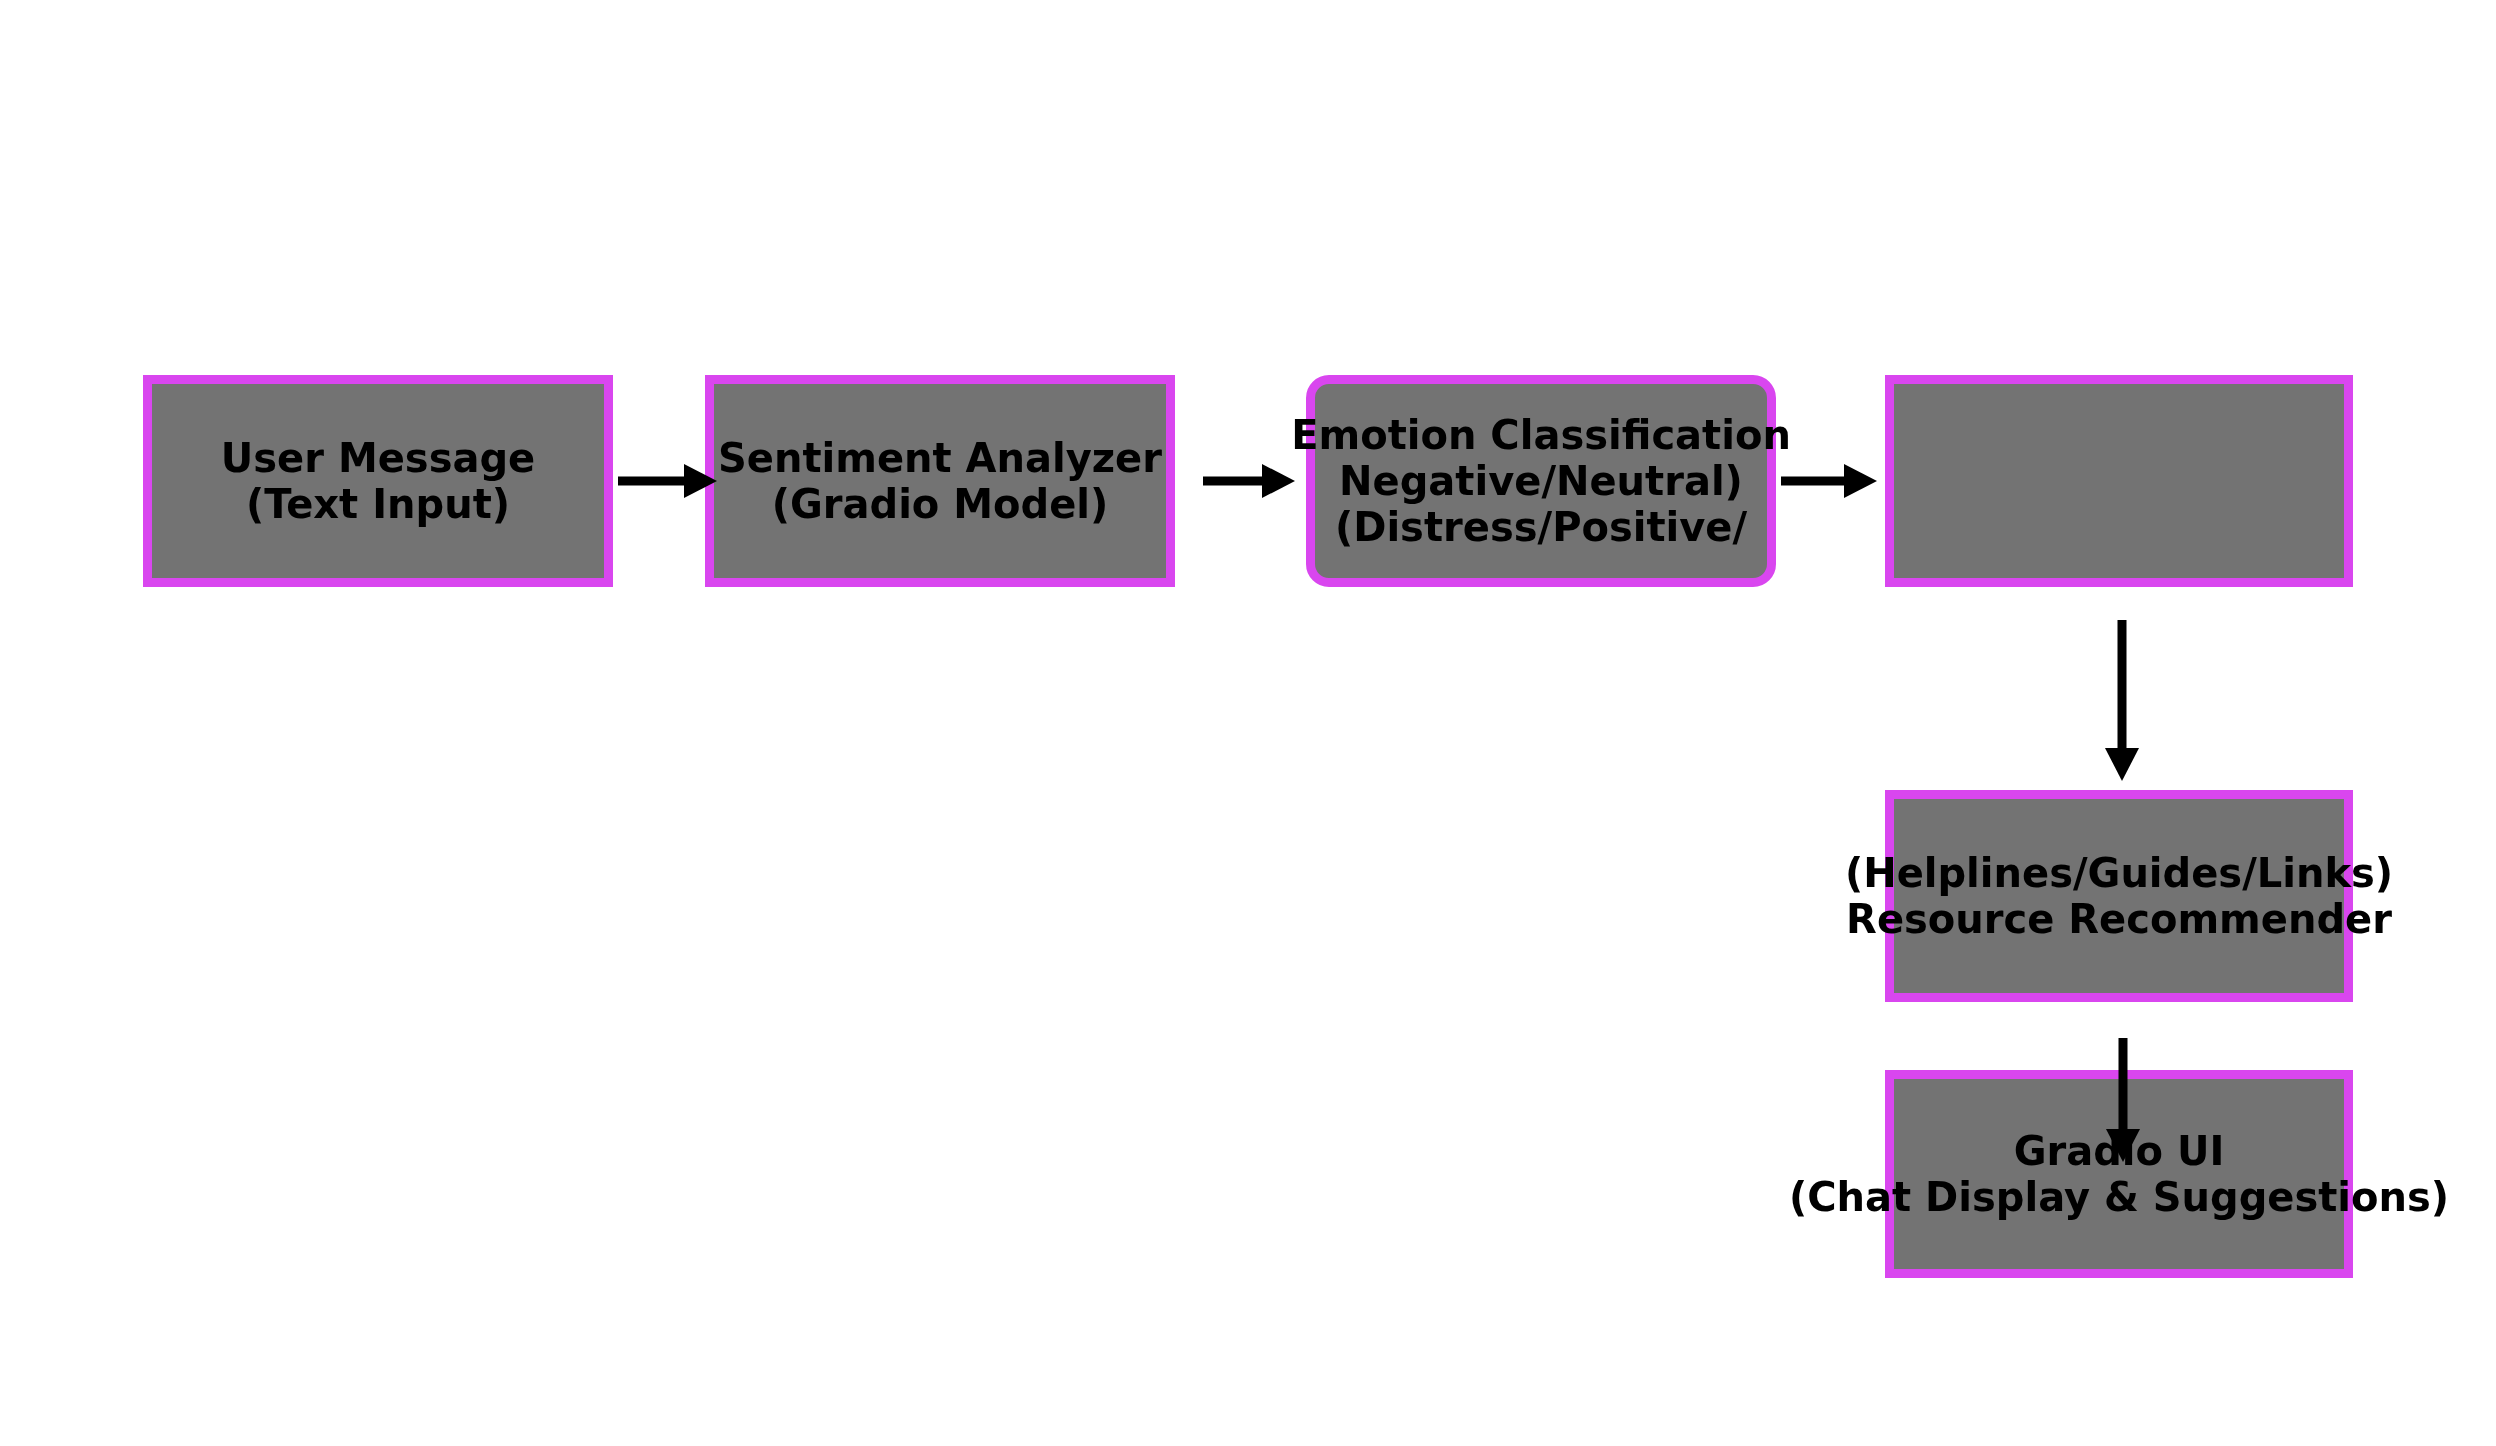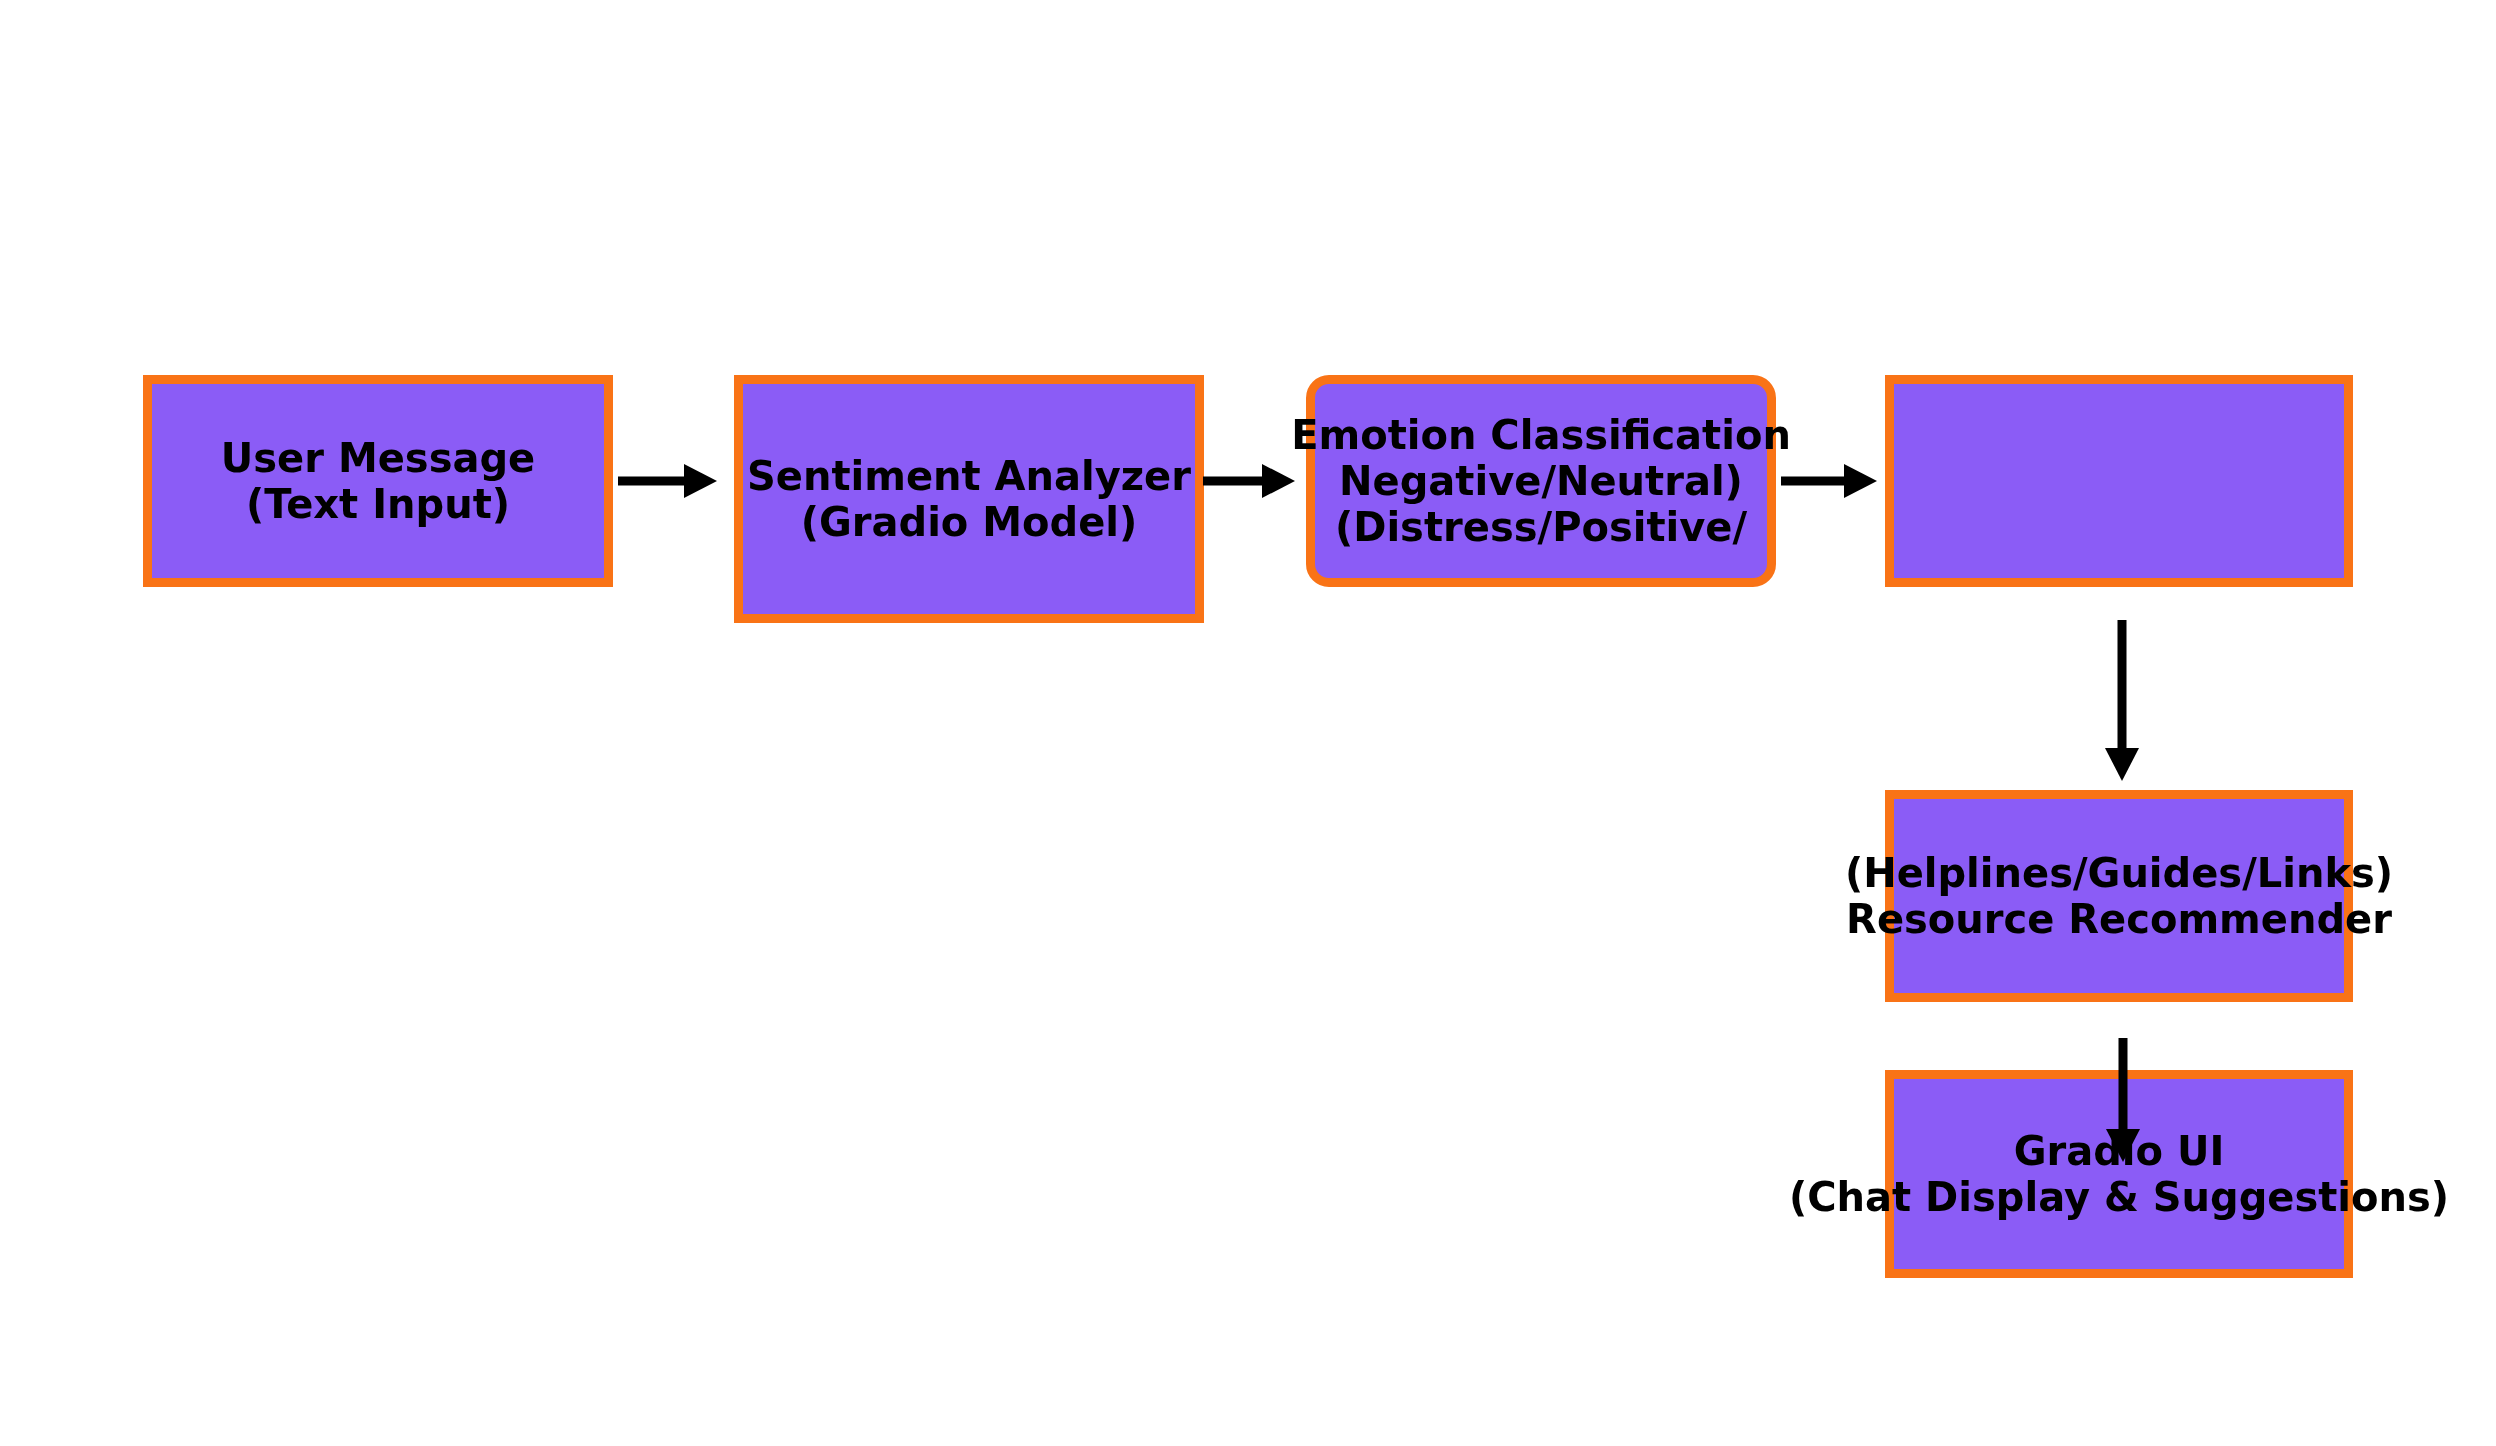--- a/index.html
+++ b/index.html
@@ -11,37 +11,37 @@
     position: relative;
     width: 2496px;
     height: 1446px;
     background: #ffffff;
     overflow: hidden;
     font-family: "DejaVu Sans", "Liberation Sans", sans-serif;
   }
   .node {
     position: absolute;
     box-sizing: border-box;
-    background: #8b5cf6;
-    border: 9px solid #f97316;
+    background: #737373;
+    border: 9px solid #d946ef;
     display: flex;
     align-items: center;
     justify-content: center;
   }
   .label {
     text-align: center;
     white-space: nowrap;
     font-weight: bold;
     font-size: 40px;
     line-height: 46px;
     color: #000000;
   }
   
   #n-user-message          { left: 143px;  top: 375px;  width: 470px; height: 212px; }
-  #n-sentiment-analyzer    { left: 734px;  top: 375px;  width: 470px; height: 248px; }
+  #n-sentiment-analyzer    { left: 705px;  top: 375px;  width: 470px; height: 212px; }
   #n-emotion-classification{ left: 1306px; top: 375px;  width: 470px; height: 212px; border-radius: 23px; }
   #n-response-generator    { left: 1885px; top: 375px;  width: 468px; height: 212px; }
   #n-resource-recommender  { left: 1885px; top: 790px;  width: 468px; height: 212px; }
   #n-gradio-ui             { left: 1885px; top: 1070px; width: 468px; height: 208px; justify-content: center; }
   #edges-overlay {
     position: absolute;
     left: 0; top: 0;
     width: 2496px;
     height: 1446px;
     z-index: 10;

